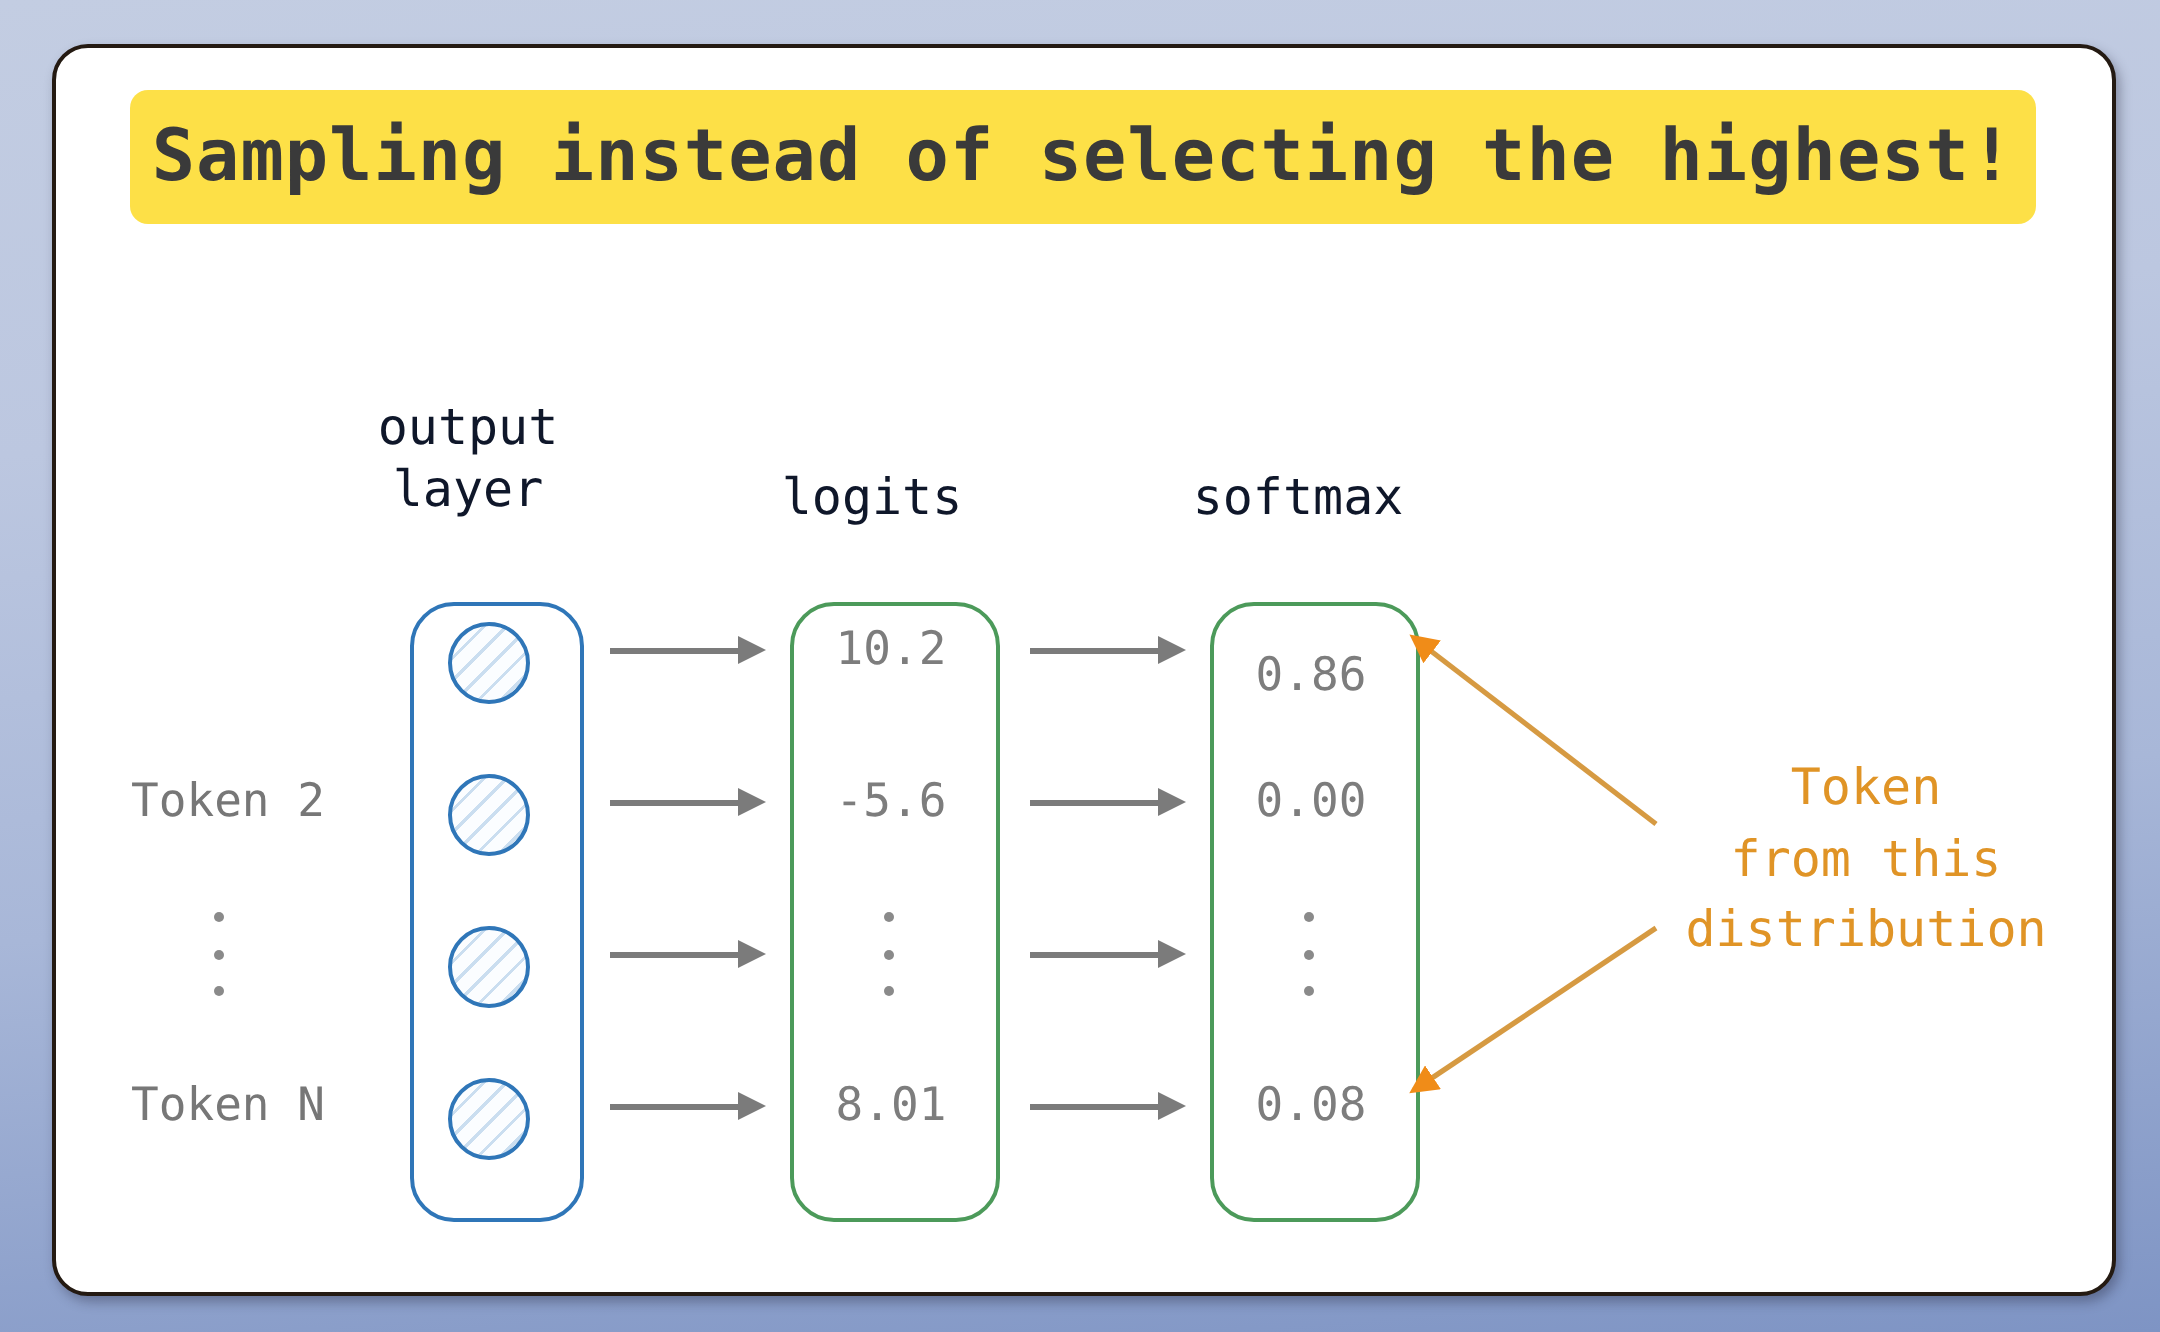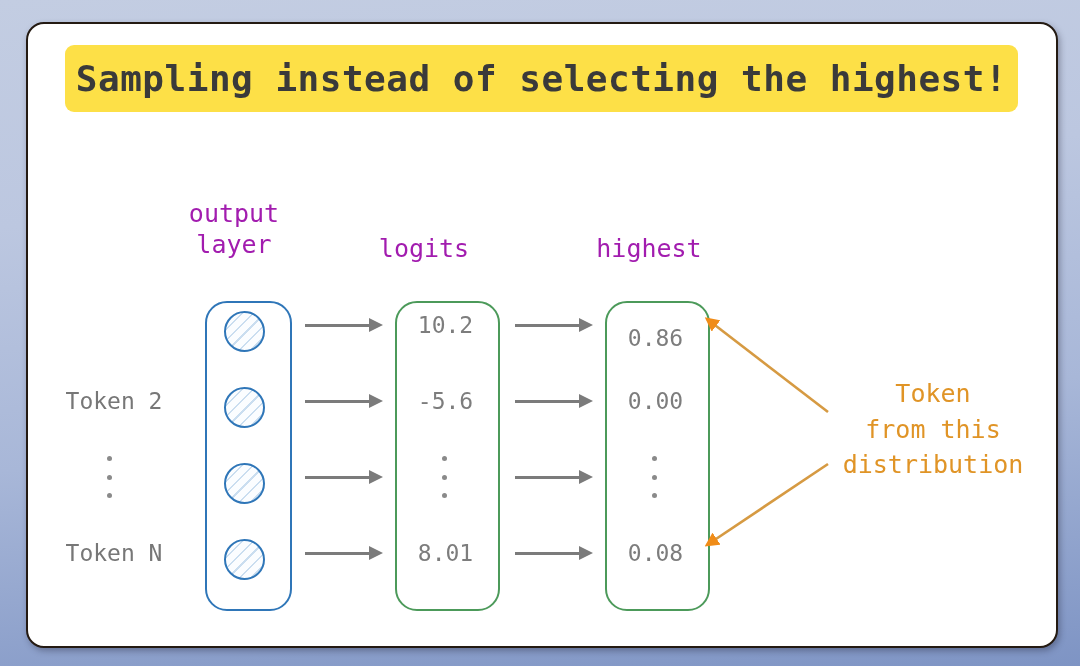--- a/index.html
+++ b/index.html
@@ -47,27 +47,27 @@
     color: #3a3a3a;
     letter-spacing: 0.5px;
     white-space: nowrap;
   }
 
   
   .col-header {
     position: absolute;
     font-family: "DejaVu Sans Mono", monospace;
     font-size: 25px;
-    color: #a21caf;
+    color: #0f172a;
     text-align: center;
     line-height: 1.22;
     white-space: pre-line;
   }
   #header-output-layer { left: 121px; top: 175px; width: 170px; }
-  #header-logits       { left: 311px; top: 210px; width: 170px; }
+  #header-logits       { left: 323px; top: 210px; width: 170px; }
   #header-softmax      { left: 532px; top: 210px; width: 178px; }
 
   
   .row-label {
     position: absolute;
     left: 16px;
     width: 140px;
     text-align: center;
     font-family: "DejaVu Sans Mono", monospace;
     font-size: 23px;
@@ -198,21 +198,21 @@
 
 <div id="slide-frame">
 
   <div id="title-box">
     <div id="title-text">Sampling instead of selecting the highest!</div>
   </div>
 
   <div class="col-header" id="header-output-layer">output
 layer</div>
   <div class="col-header" id="header-logits">logits</div>
-  <div class="col-header" id="header-softmax">highest</div>
+  <div class="col-header" id="header-softmax">softmax</div>
 
   <div class="row-label" style="top:364px">Token 2</div>
   <div class="vdots" style="left:79px; top:432px">
     <span></span>
     <span></span>
     <span></span>
   </div>
   <div class="row-label" style="top:516px">Token N</div>
 
   <div id="output-box"></div>

